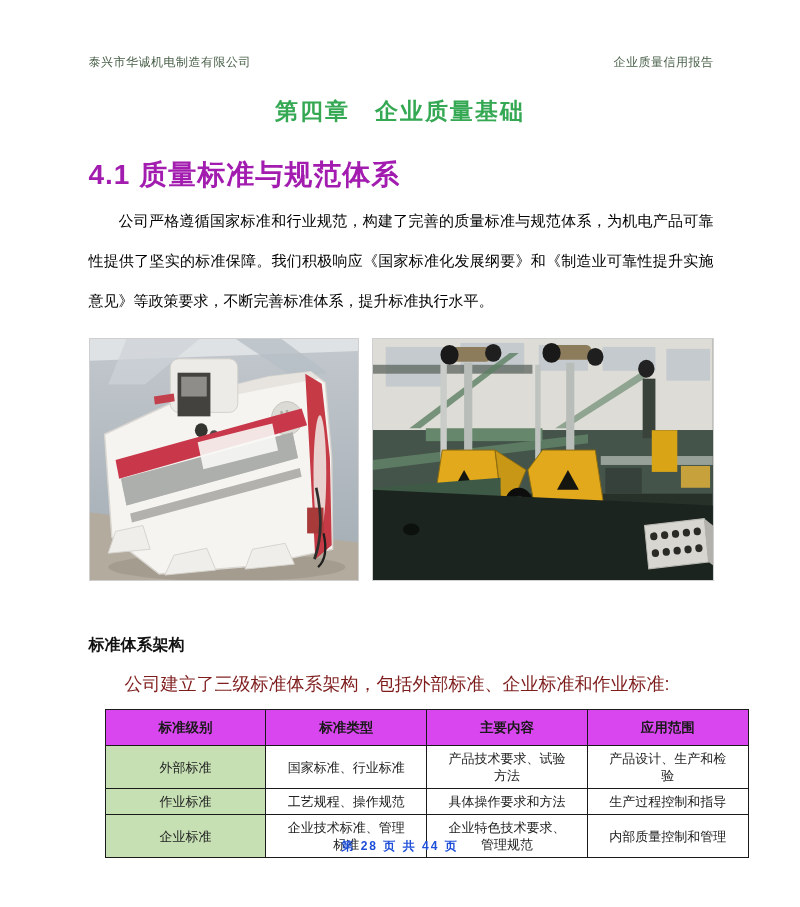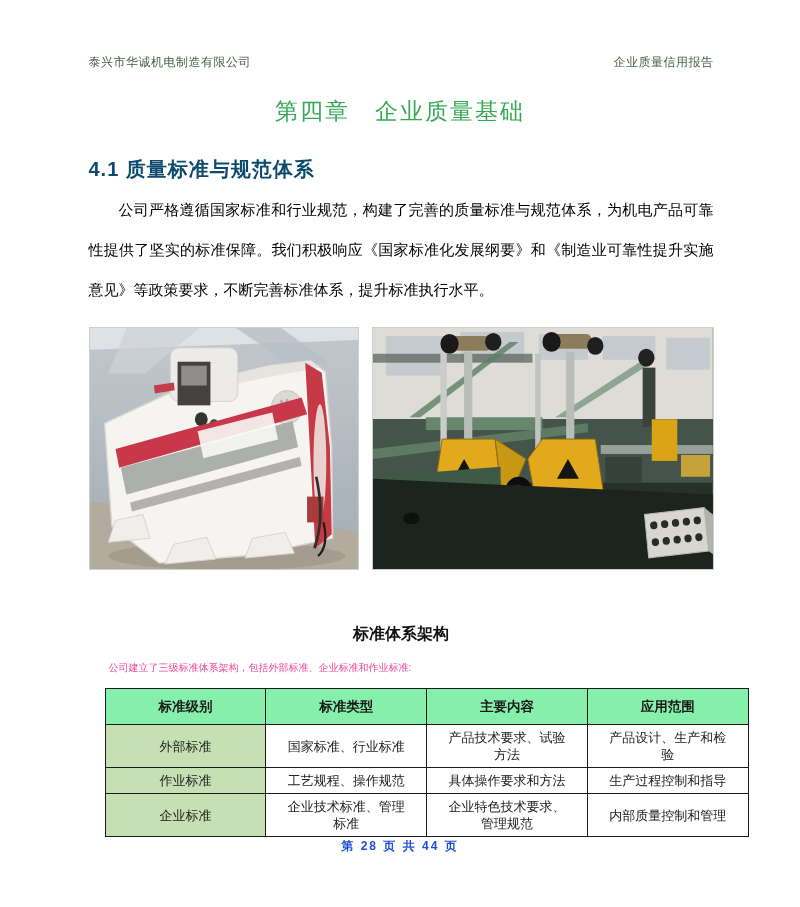--- a/index.html
+++ b/index.html
@@ -14,66 +14,66 @@
     overflow: hidden;
   }
   .page-header {
     display: flex; justify-content: space-between;
     padding: 46px 60px 0 62px;
     font-size: 12px; color: #4a604a; letter-spacing: 0.5px;
   }
   .chapter-title {
     margin-top: 25px;
     text-align: center;
-    font-size: 23px; font-weight: normal;
+    font-size: 23px; font-weight: bold;
     color: #35a853; letter-spacing: 2px;
     white-space: pre;
   }
   .content { padding: 0 60px 0 62px; }
   .section-heading {
     margin-top: 29px;
-    font-size: 20px; font-weight: bold; color: #0c4a6e;
+    font-size: 28px; font-weight: bold; color: #a21caf;
     letter-spacing: 1px;
   }
   .body-paragraph {
     margin-top: 7px;
     font-size: 15px; line-height: 40px;
     text-align: justify; text-indent: 2em;
     color: #000000;
   }
   .photos { display: flex; gap: 13px; margin-top: 17px; }
   .photo {
     height: 243px; border: 1px solid #cfcfcf; overflow: hidden;
     background: #9aa3ab;
   }
   .photo-left  { width: 294px; }
   .photo-right { width: 372px; }
   .photo svg { display: block; width: 100%; height: 100%; }
   .subsection-heading {
     margin-top: 54px;
-    font-size: 16px; font-weight: bold; color: #111111; text-align: center;
+    font-size: 16px; font-weight: bold; color: #111111;
   }
   .intro-paragraph {
     margin-top: 16px;
-    font-size: 10px; text-indent: 2em; color: #ec4899;
+    font-size: 18px; text-indent: 2em; color: #7f1d1d;
   }
   table.std-table {
     border-collapse: collapse;
     table-layout: fixed;
     width: 644px;
     margin: 13px 0 0 16px;
   }
   .std-table th, .std-table td {
     border: 1px solid #1a1a1a;
     text-align: center; vertical-align: middle;
     font-size: 13px; line-height: 17px;
     padding: 4px 16px;
   }
   .std-table th {
-    background: #86efac;
+    background: #d946ef;
     font-weight: bold; color: #1a1a1a;
     padding: 9px 4px; font-size: 13.5px; text-align: center;
   }
   .std-table td.level-cell { background: #c6e0b4; }
   .std-table td { color: #222; }
   .page-footer {
     position: absolute; left: 0; right: 0; bottom: 60px;
     text-align: center;
     font-size: 12px; color: #1d4ed8; letter-spacing: 2px;
     font-weight: bold;

